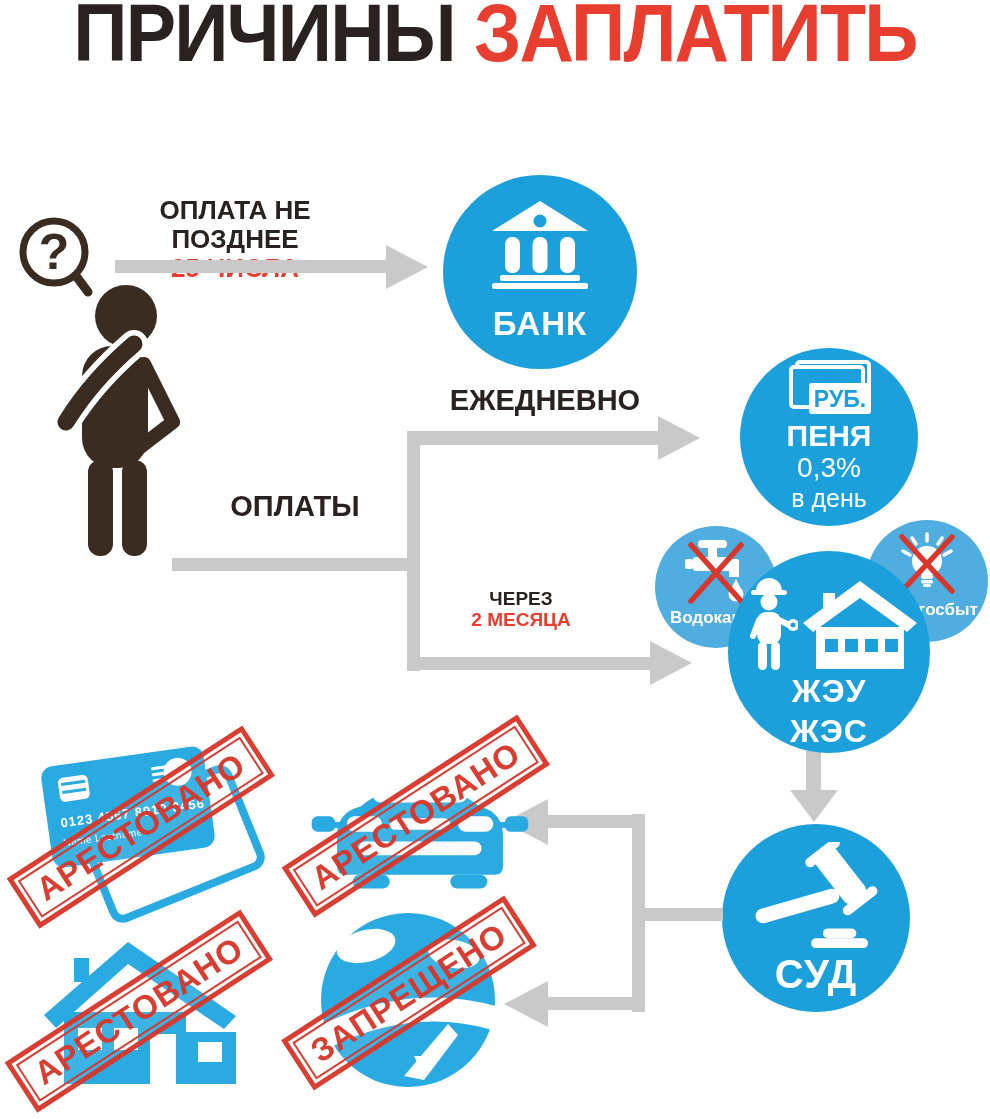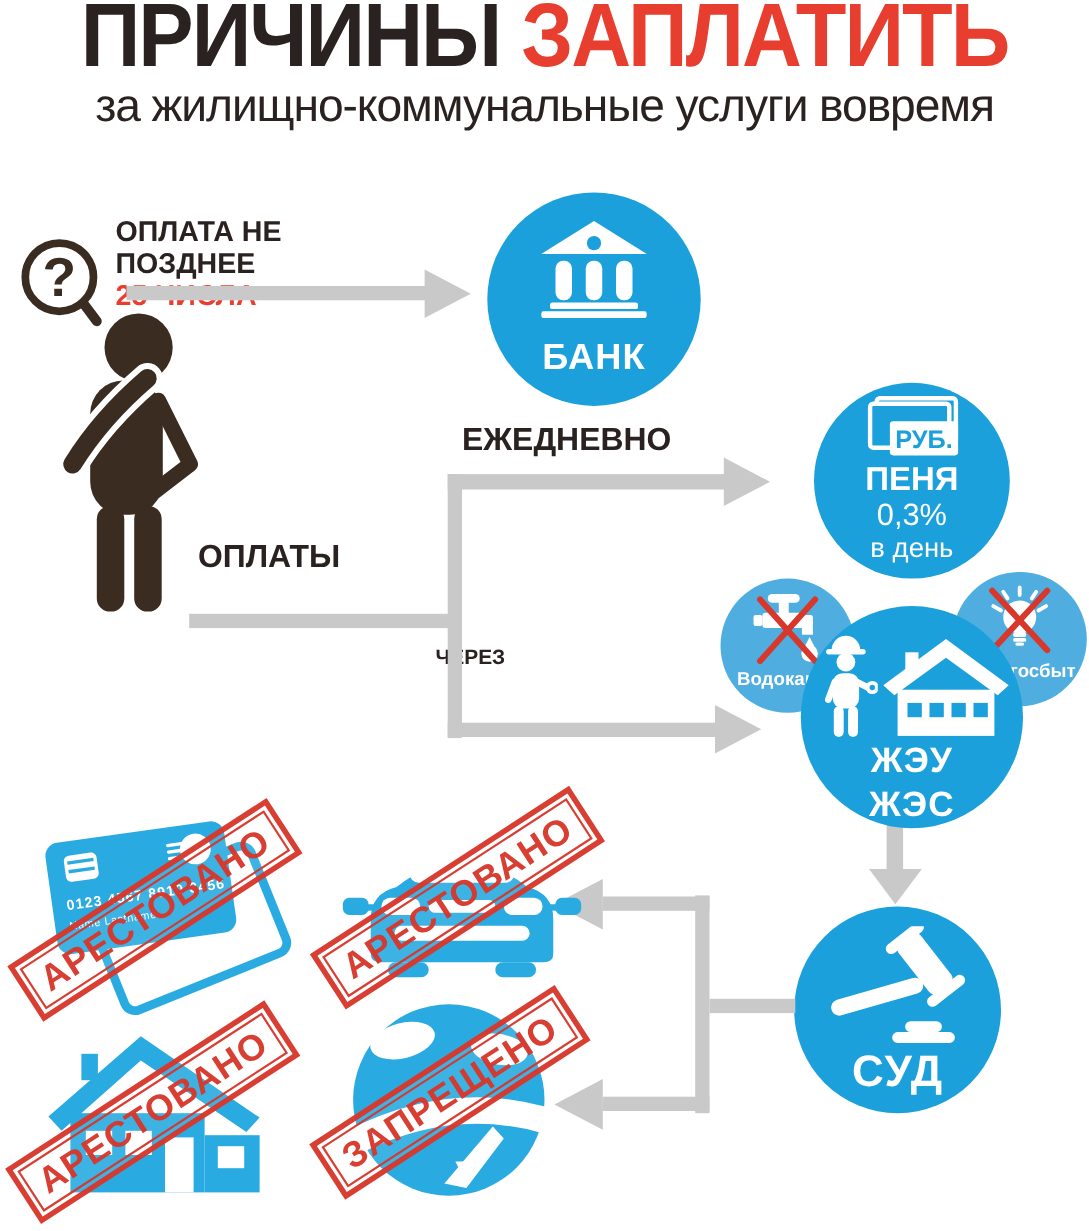--- a/index.html
+++ b/index.html
@@ -9,21 +9,21 @@
   
   .title{position:absolute;top:-4px;left:0;width:100%;text-align:center;font-weight:bold;
          font-size:82px;line-height:74px;letter-spacing:-2px;white-space:nowrap;
          transform:scaleX(.92);transform-origin:center;}
   .t-black{color:var(--dark-text,#2A2220);}
   .t-red{color:var(--red,#E83E2F);}
   .subtitle{position:absolute;top:72px;left:0;width:100%;text-align:center;
             font-size:42px;color:var(--dark-text,#2A2220);letter-spacing:-1px;}
 
   
-  .flabel{position:absolute;text-align:left;line-height:1.12;font-weight:bold;}
+  .flabel{position:absolute;text-align:center;line-height:1.12;font-weight:bold;}
   .flabel .dark{color:var(--dark-text,#2A2220);}
   .flabel .red{color:var(--red,#E83E2F);}
   .pay-by{left:105px;top:196px;width:260px;font-size:26px;}
   .daily{left:420px;top:384px;width:250px;font-size:29px;}
   .no-pay{left:180px;top:490px;width:230px;font-size:29px;}
   .two-months{left:396px;top:588px;width:250px;font-size:19px;}
 
   
   .gline{position:absolute;background:var(--arrow-gray,#C9C9C9);}
   .head-r{position:absolute;width:0;height:0;border-top:22px solid transparent;
@@ -85,21 +85,20 @@
 </style>
 </head>
 <body>
 
 <div class="canvas">
 
   <div class="title">
     <span class="t-black">ПРИЧИНЫ</span>
     <span class="t-red">ЗАПЛАТИТЬ</span>
   </div>
-  <div class="subtitle">за жилищно-коммунальные услуги вовремя</div>
 
   <svg class="qmark" width="80" height="100" viewBox="0 0 80 100">
     <circle cx="38" cy="38" r="31" fill="none" stroke="#3A2C21" stroke-width="7"></circle>
     <line x1="60" y1="62" x2="72" y2="78" stroke="#3A2C21" stroke-width="9" stroke-linecap="round"></line>
     <text x="38" y="55" text-anchor="middle" font-size="50" font-weight="bold" fill="#3A2C21" font-family="Liberation Sans, sans-serif">?</text>
   </svg>
   <svg class="person" width="128" height="278" viewBox="0 0 128 278">
     <circle cx="74" cy="36" r="31" fill="#3A2C21"></circle>
     <rect x="30" y="66" width="66" height="122" rx="30" fill="#3A2C21"></rect>
     <path d="M14 142 Q40 100 82 64" fill="none" stroke="#ffffff" stroke-width="28" stroke-linecap="round"></path>
@@ -130,20 +129,21 @@
   </div>
 
   <div class="flabel daily">
     <div class="dark">ЕЖЕДНЕВНО</div>
   </div>
   <div class="flabel no-pay">
     <div class="dark">ОПЛАТЫ</div>
   </div>
   <div class="flabel two-months">
     <div class="dark">ЧЕРЕЗ</div>
+    <div class="red">2 МЕСЯЦА</div>
   </div>
 
   <div class="gline" style="left:172px;top:558px;width:248px;height:13px;"></div>
   <div class="gline" style="left:407px;top:431px;width:13px;height:240px;"></div>
   <div class="gline" style="left:407px;top:431px;width:253px;height:14px;"></div>
   <div class="head-r" style="left:658px;top:416px;"></div>
   <div class="gline" style="left:407px;top:657px;width:245px;height:13px;"></div>
   <div class="head-r" style="left:650px;top:641px;"></div>
 
   <div class="circle penalty">

